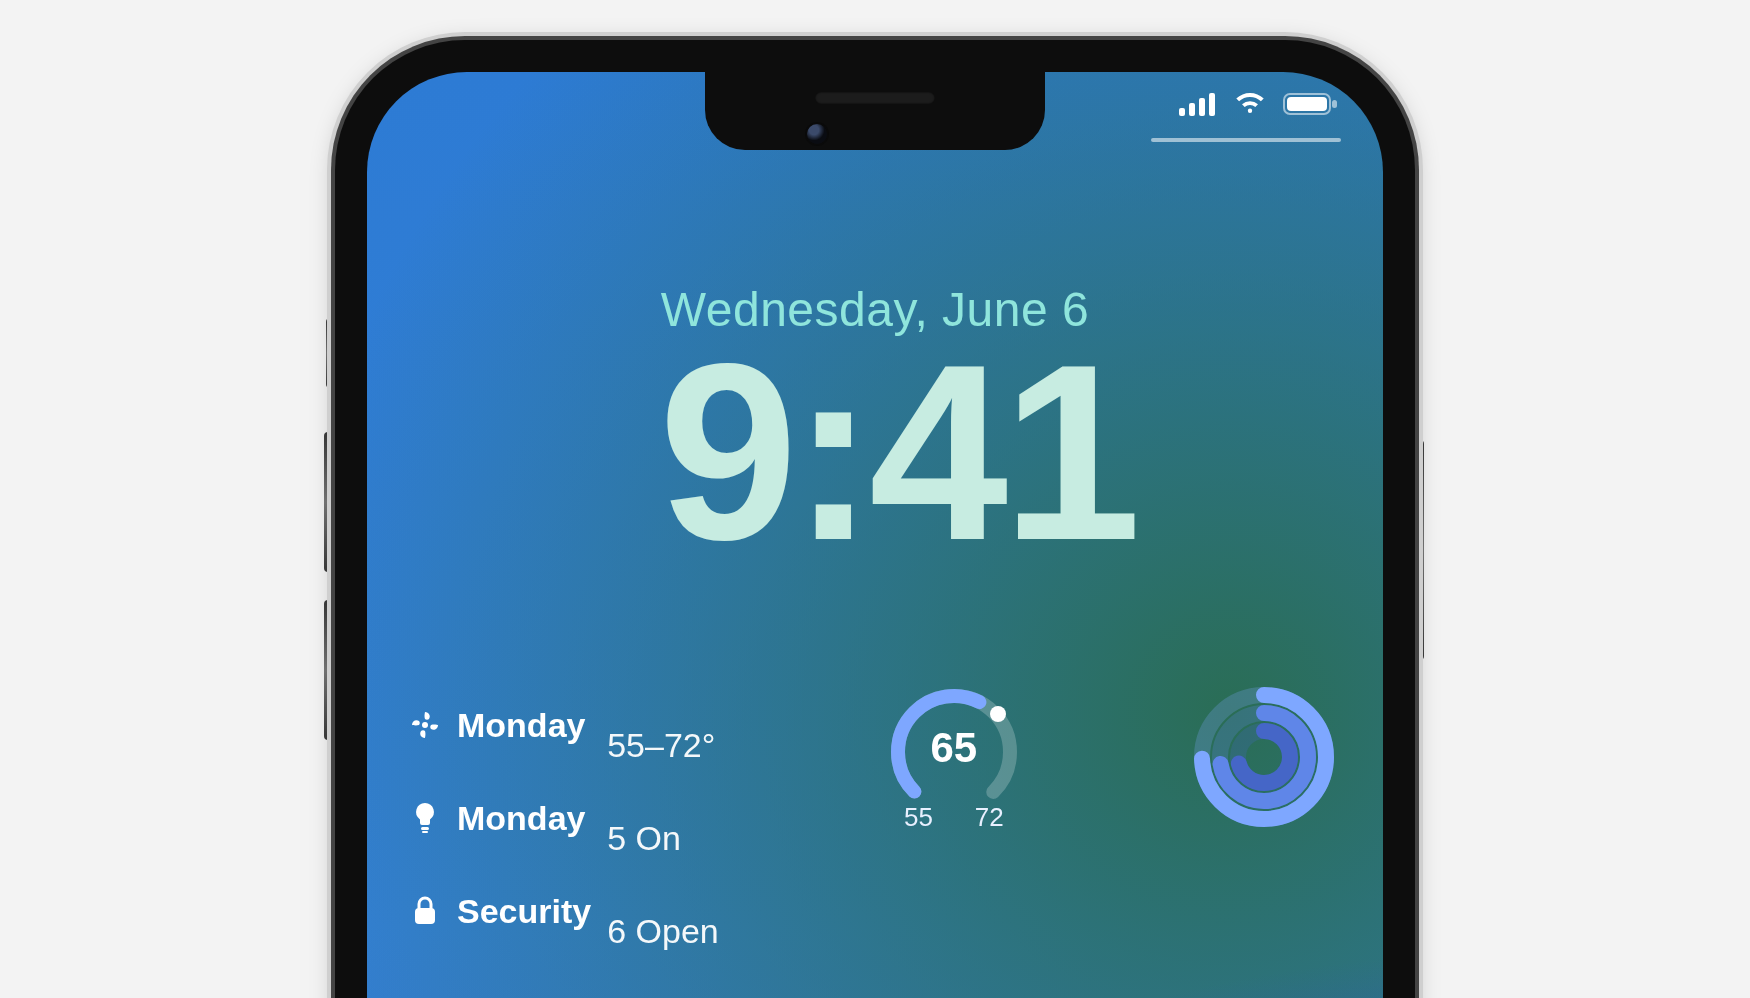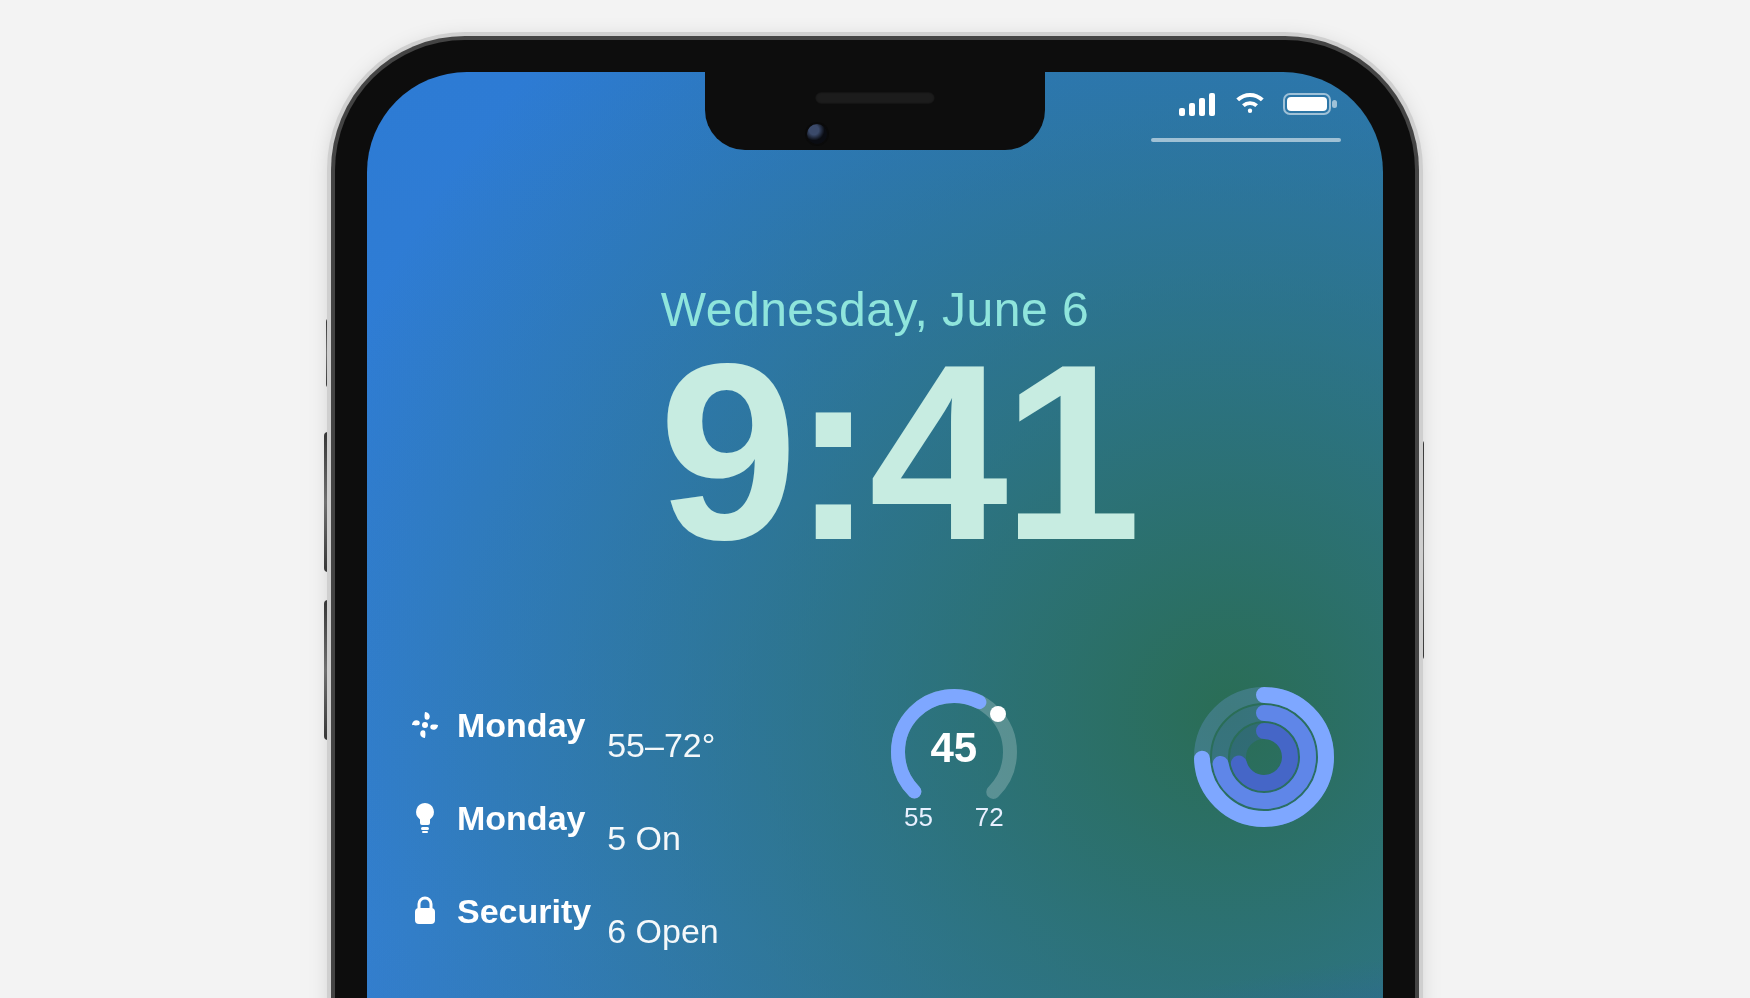--- a/index.html
+++ b/index.html
@@ -254,21 +254,21 @@
           <span class="lbl">Security</span>
           <span class="val">6 Open</span>
         </div>
 
         <div class="gauge-widget">
           <svg width="140" height="140" viewBox="0 0 140 140">
             <circle cx="70" cy="70" r="56" fill="none" stroke="rgba(255,255,255,.22)" stroke-width="14" stroke-dasharray="264 352" stroke-dashoffset="0" transform="rotate(135 70 70)" stroke-linecap="round"></circle>
             <circle cx="70" cy="70" r="56" fill="none" stroke="#7ea7ff" stroke-width="14" stroke-dasharray="158 352" stroke-dashoffset="0" transform="rotate(135 70 70)" stroke-linecap="round"></circle>
             <circle cx="114" cy="32" r="8" fill="#fff"></circle>
           </svg>
-          <div class="gauge-center">45</div>
+          <div class="gauge-center">65</div>
           <div class="gauge-range">
             <span>55</span>
             <span>72</span>
           </div>
         </div>
 
         <div class="rings-widget">
           <svg viewBox="0 0 150 150">
             <g transform="rotate(-90 75 75)">
               <circle cx="75" cy="75" r="62" fill="none" stroke="rgba(126,167,255,.25)" stroke-width="16"></circle>

